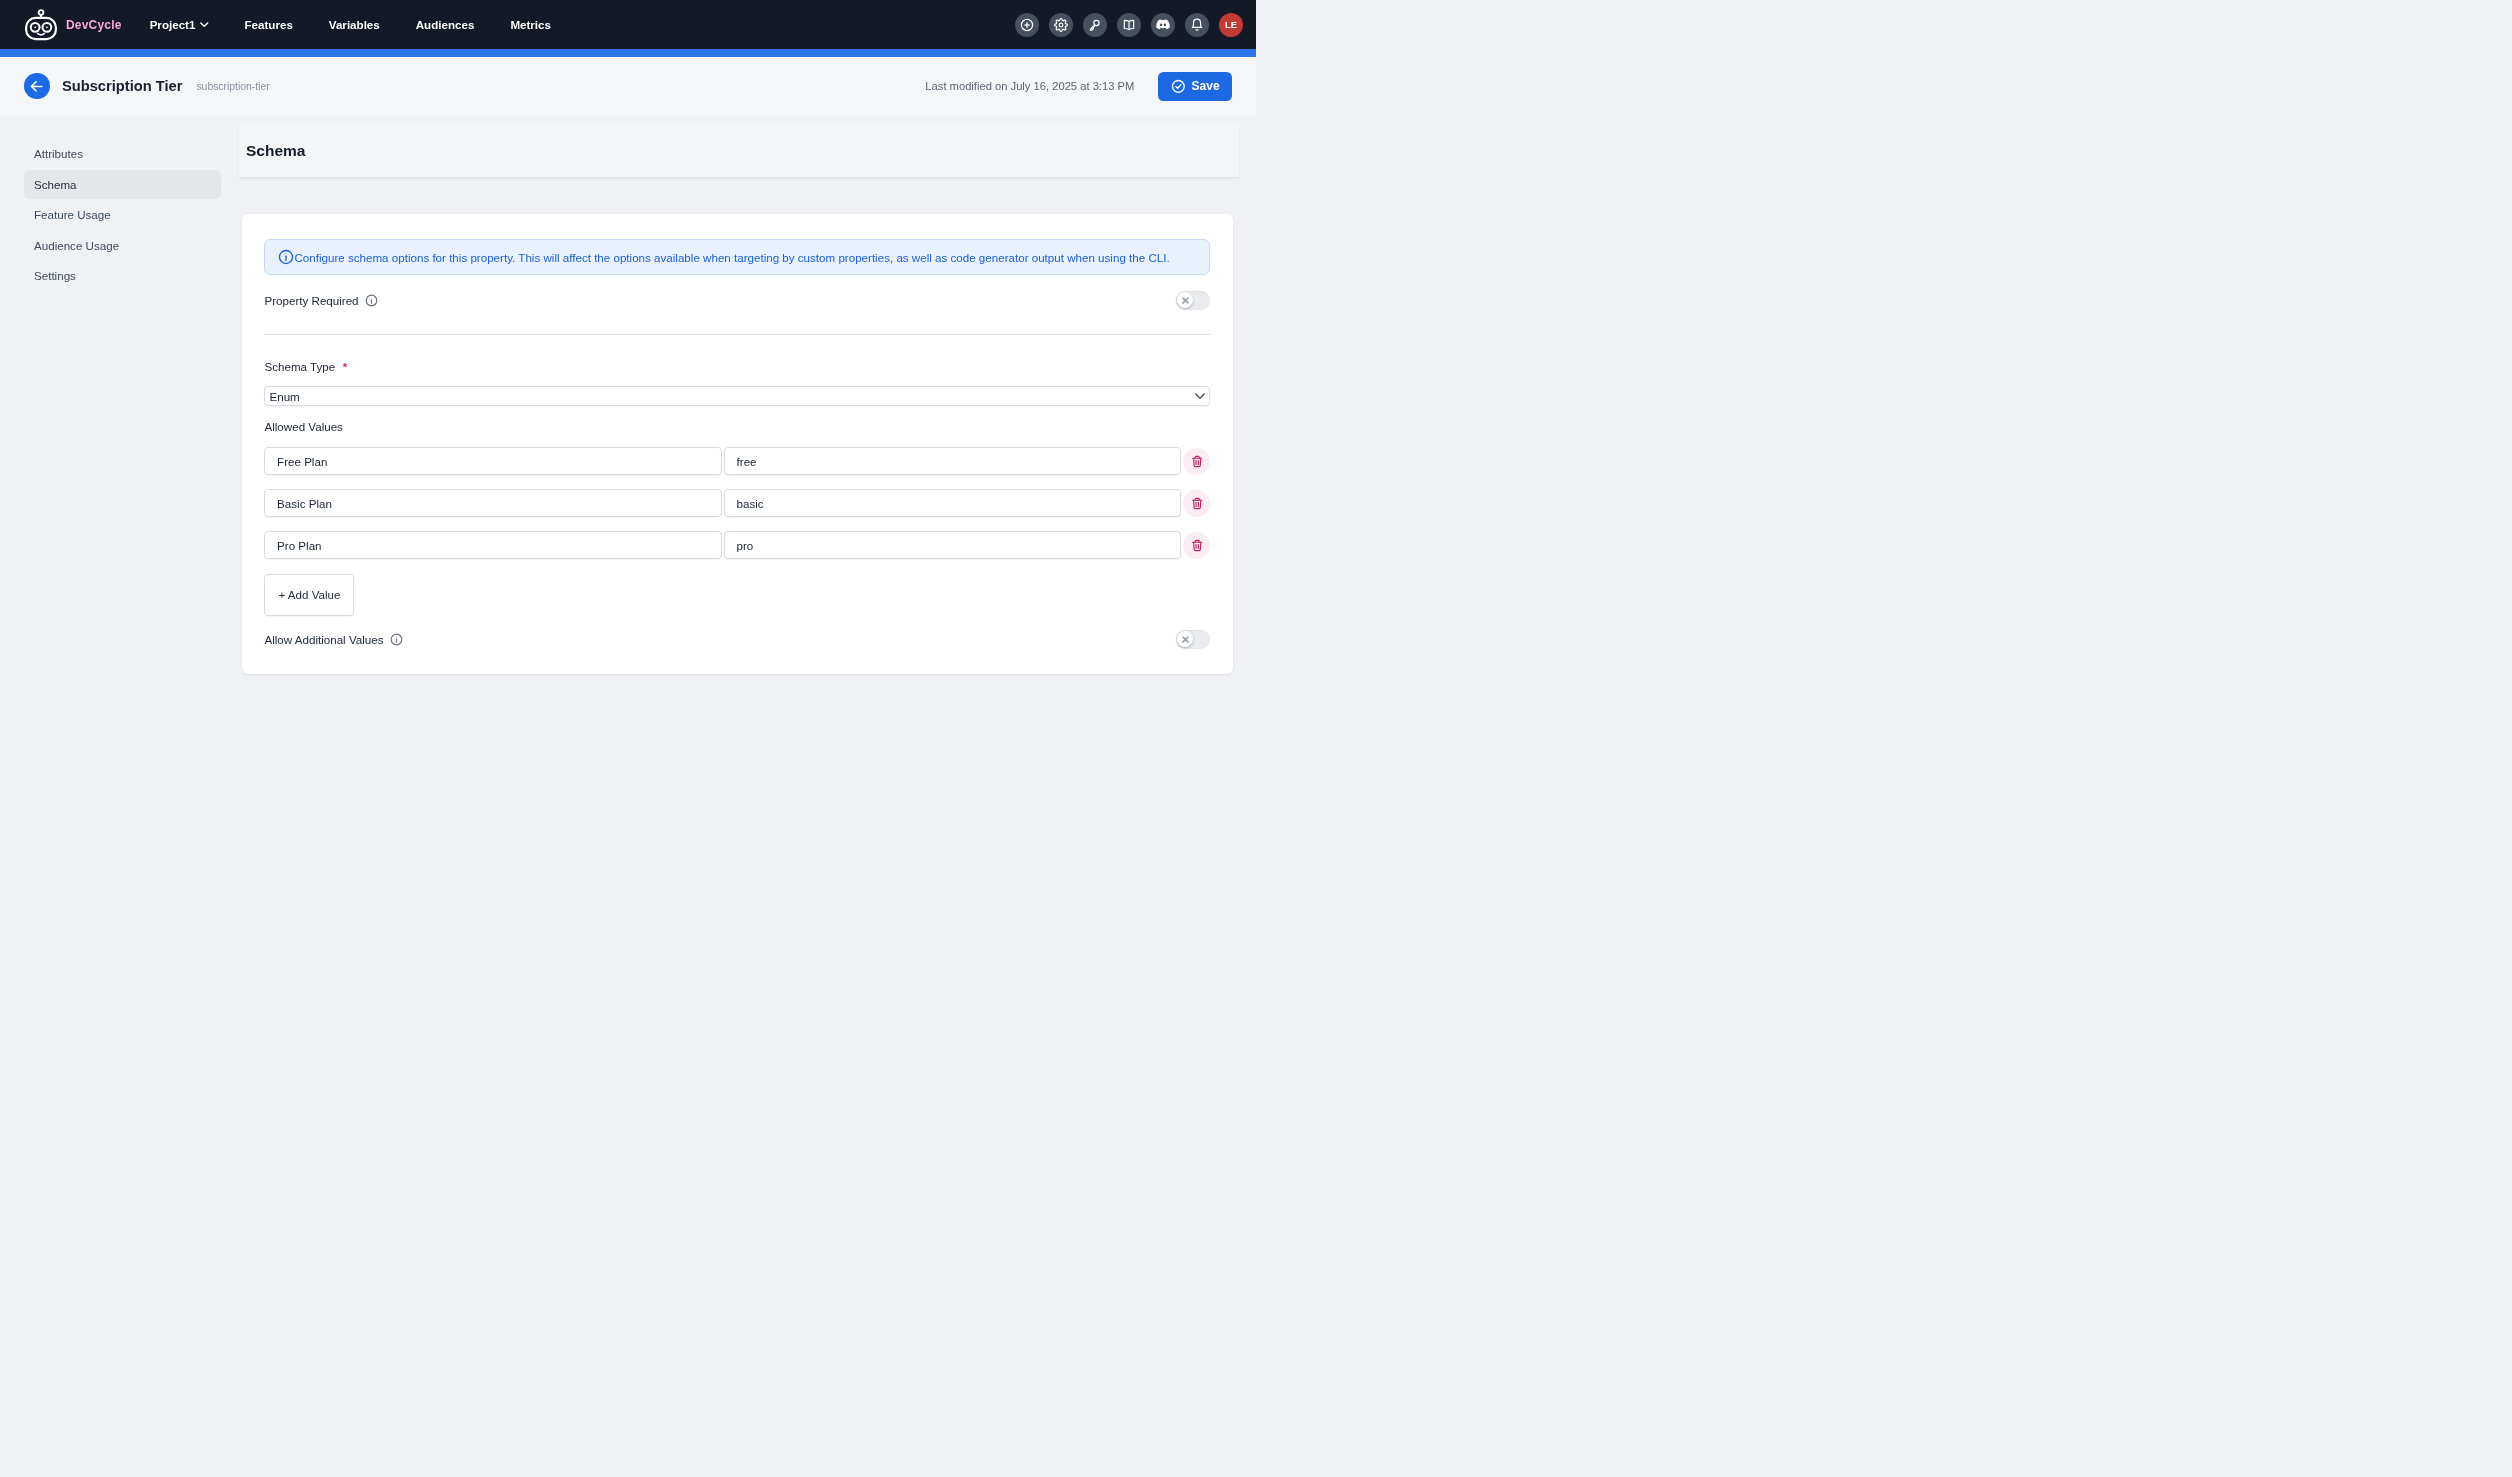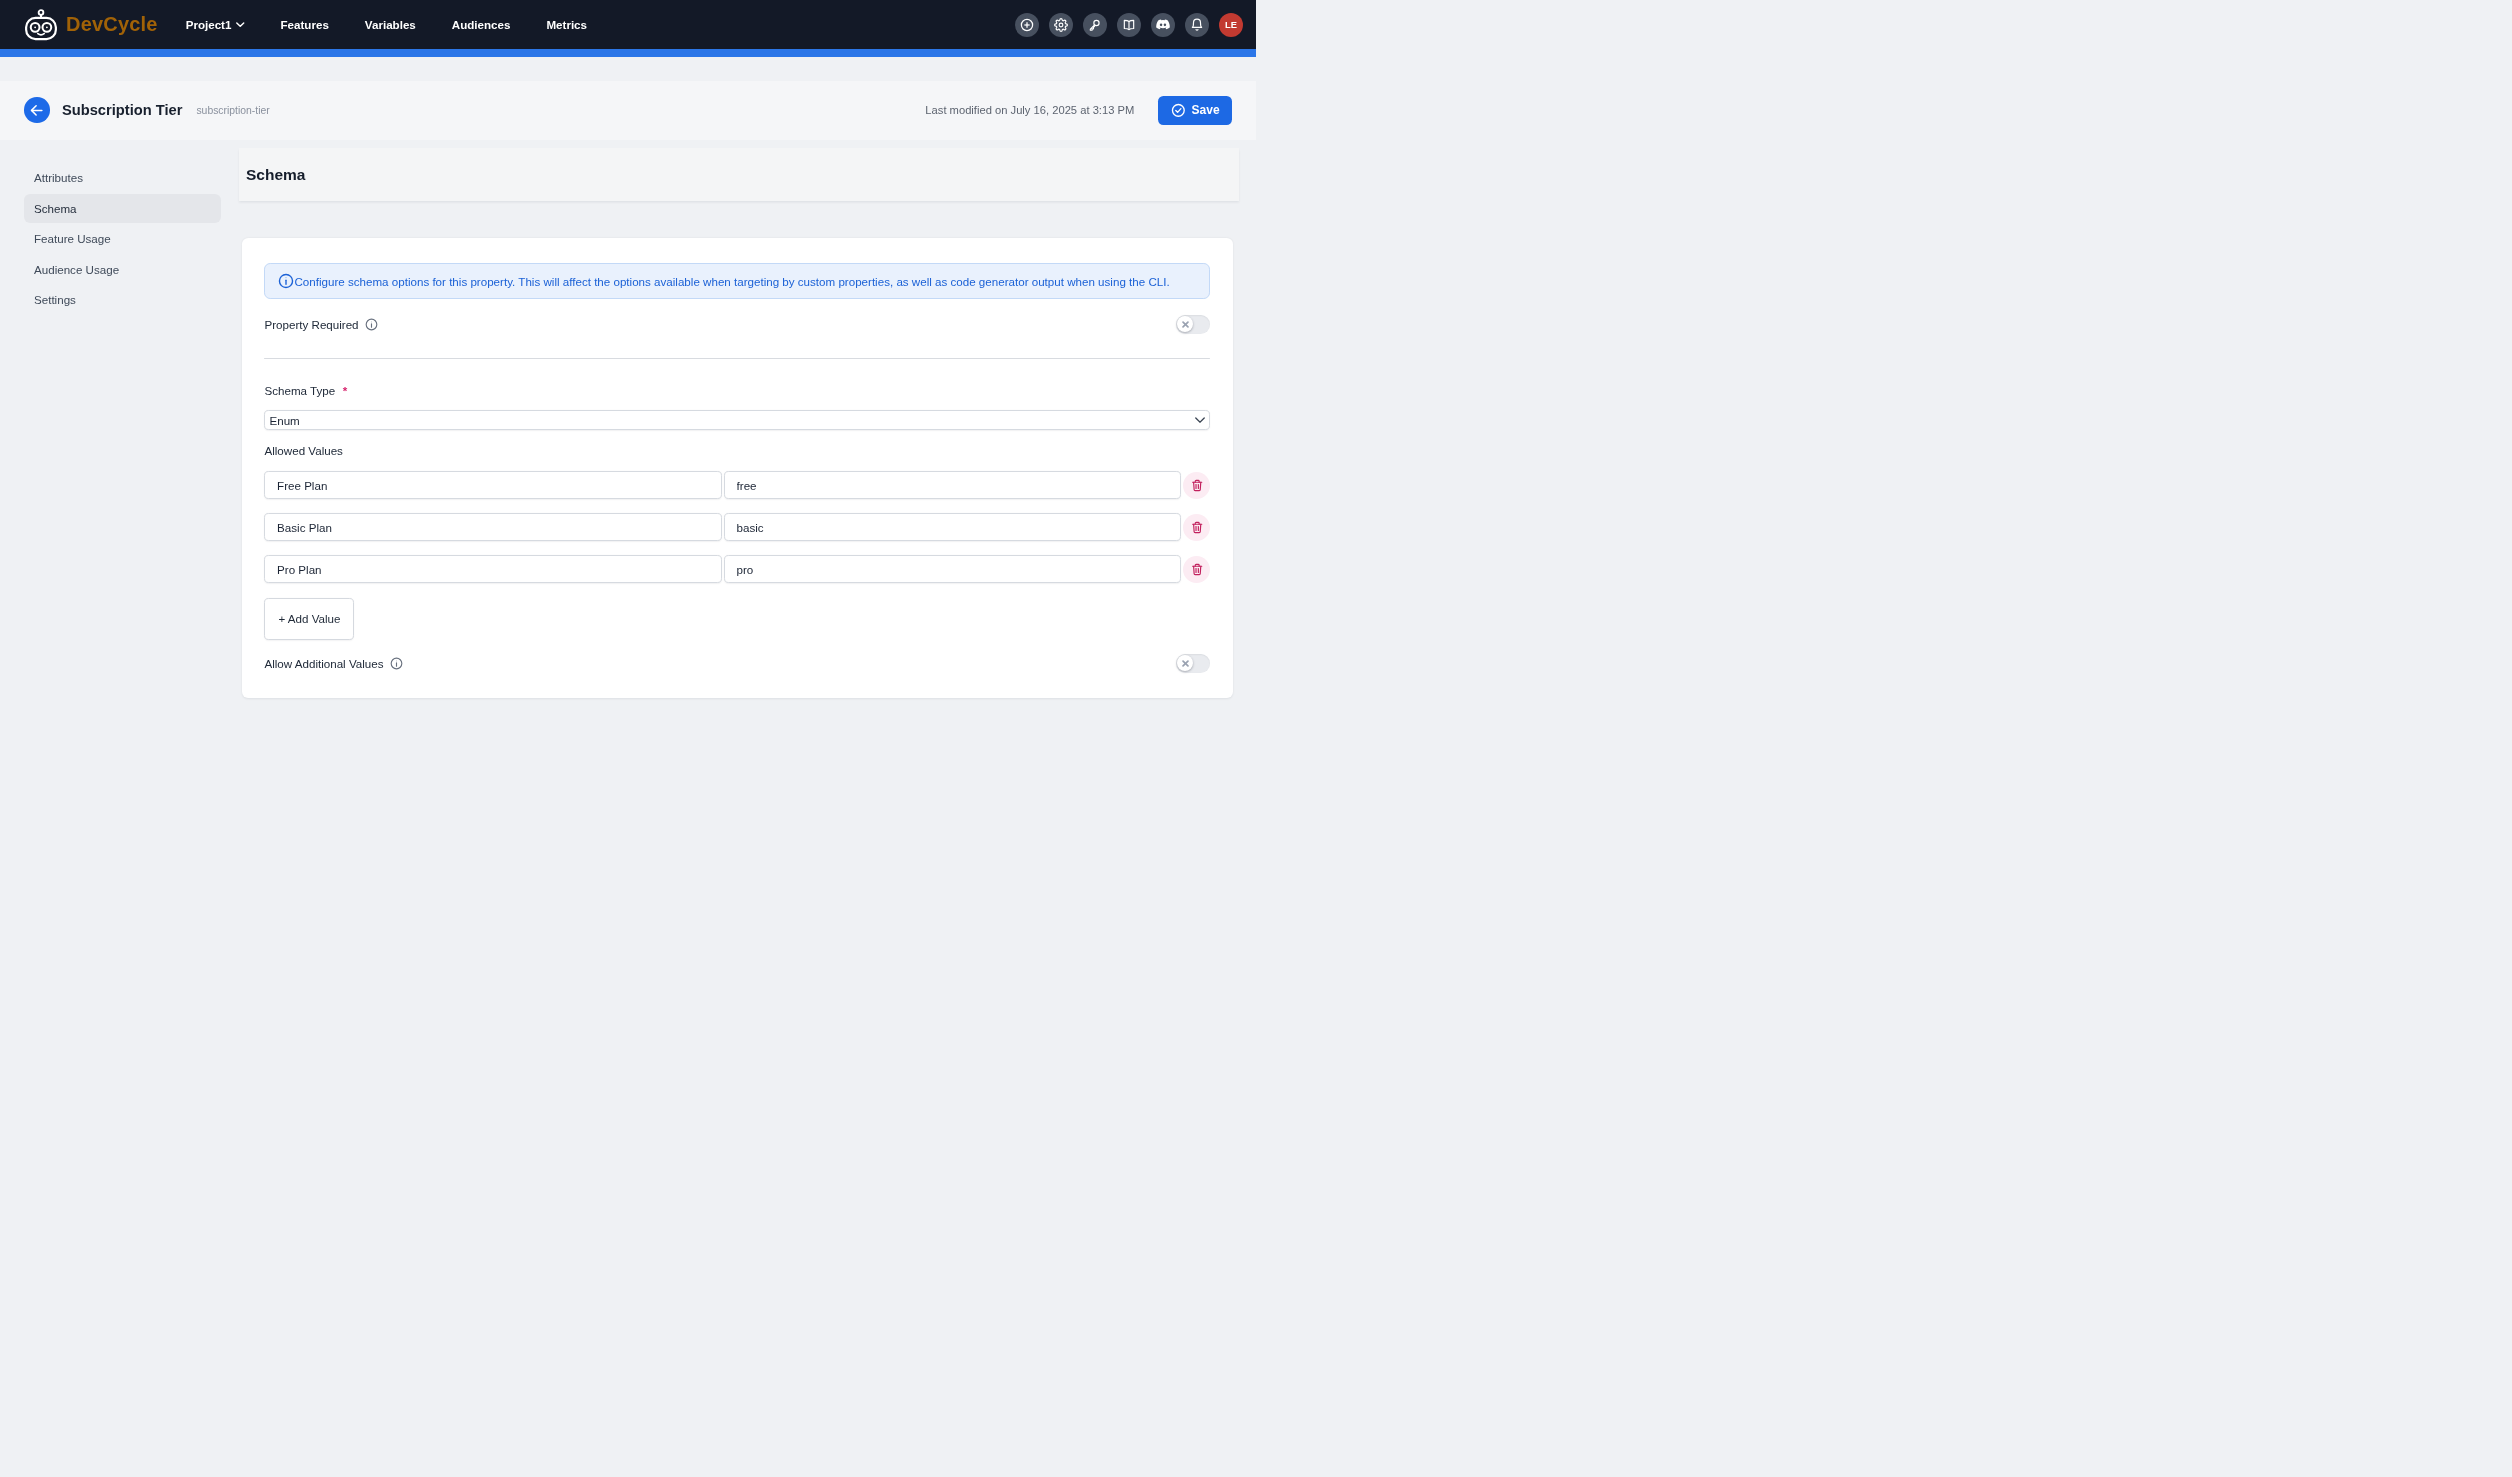--- a/index.html
+++ b/index.html
@@ -3,30 +3,30 @@
 <meta charset="utf-8">
 <style>
   * { margin:0; padding:0; box-sizing:border-box; }
   html,body { width:1256px; }
   body { font-family:"Liberation Sans", sans-serif; background:#eff1f4; }
   .page { width:1256px; height:739px; background:#eff1f4; overflow:hidden; display:flex; flex-direction:column; }
 
   
   .topnav { height:49px; background:#131927; display:flex; align-items:center; padding:0 13px 0 23px; flex:none; }
   .brand { display:flex; align-items:center; gap:7px; cursor:pointer; }
-  .brand-name { color:#a16207; font-size:20px; font-weight:700; letter-spacing:0.2px; }
+  .brand-name { color:#f9a8d4; font-size:12px; font-weight:700; letter-spacing:0.2px; }
   .nav-links { display:flex; align-items:center; margin-left:28px; gap:36px; }
   .nav-item { color:#fff; font-size:11.6px; font-weight:600; cursor:pointer; display:flex; align-items:center; gap:4.6px; }
   .nav-right { margin-left:auto; display:flex; align-items:center; gap:10px; }
   .icon-btn { width:24px; height:24px; border-radius:50%; background:#47505f; display:flex; align-items:center; justify-content:center; cursor:pointer; flex:none; }
   .avatar { width:24px; height:24px; border-radius:50%; background:#c23a31; color:#fff; font-size:9.3px; font-weight:600; display:flex; align-items:center; justify-content:center; cursor:pointer; }
   .bluebar { height:7.7px; background:#2b76e8; flex:none; }
 
   
-  .page-header { height:59px; background:#f5f6f8; display:flex; align-items:center; padding:0 24px; flex:none;margin-top:24px; }
+  .page-header { height:59px; background:#f5f6f8; display:flex; align-items:center; padding:0 24px; flex:none; }
   .back-btn { width:25.5px; height:25.5px; border-radius:50%; background:#1d6ae8; display:flex; align-items:center; justify-content:center; cursor:pointer; flex:none; }
   .pg-title { margin-left:12.4px; font-size:14.7px; font-weight:700; color:#18202e; }
   .pg-slug { margin-left:14px; font-size:10.4px; color:#8a919e; }
   .header-right { margin-left:auto; display:flex; align-items:center; gap:24px; }
   .modified { font-size:11.2px; color:#5d6470; }
   .save-btn { height:29px; min-width:73px; padding:0 12.4px; background:#1d69e4; border:none; border-radius:5.4px; color:#fff; font-size:12px; font-weight:700; font-family:inherit; display:flex; align-items:center; justify-content:center; gap:6.2px; cursor:pointer; }
   .header-divider { height:0.8px; background:#e3e5e9; margin:0 14px; flex:none; }
 
   
   .content { flex:1; display:flex; background:#eff1f4; }

